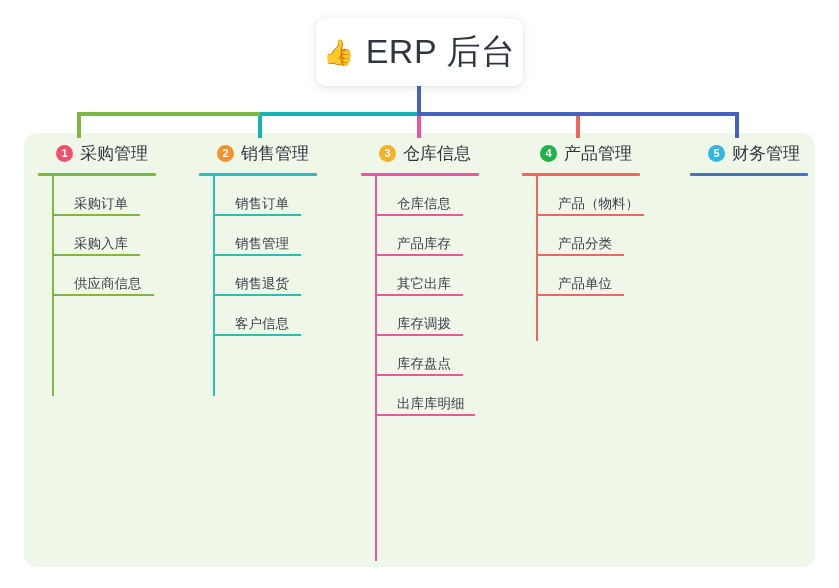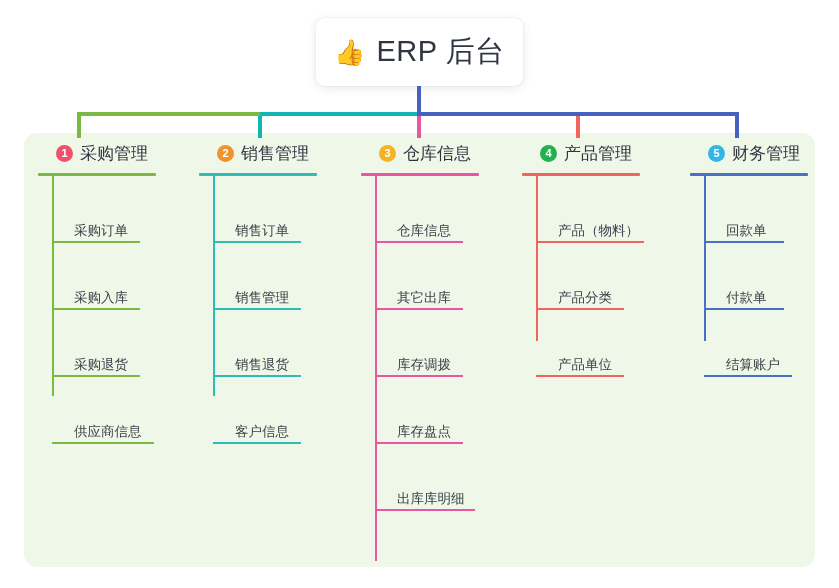--- a/index.html
+++ b/index.html
@@ -16,21 +16,21 @@
   #root-card{
     position:absolute;left:316px;top:18px;width:207px;height:68px;
     background:#ffffff;border-radius:9px;
     box-shadow:0 2px 10px rgba(60,70,90,.13), 0 0 0 1px rgba(120,130,150,.05);
     display:flex;align-items:center;justify-content:center;
     box-sizing:border-box;
   }
   #root-card .root-inner{display:flex;align-items:center;gap:11px;}
   #root-card .thumb{font-size:25px;line-height:1;}
   #root-card .root-text{
-    font-size:29px;color:#2f3640;letter-spacing:.5px;white-space:nowrap;
+    font-size:34px;color:#2f3640;letter-spacing:.5px;white-space:nowrap;
   }
 
   
   .conn{position:absolute;}
 
   
   #stem{left:417px;top:86px;width:4px;height:28px;background:#4562c0;}
 
   
   #bus{left:77px;top:112px;height:4px;width:662px;}
@@ -57,21 +57,21 @@
     color:#ffffff;font-size:11px;line-height:1;font-weight:bold;
     flex:0 0 auto;
   }
   .col-title{font-size:17px;color:#2f3640;white-space:nowrap;}
   .head-rule{height:3px;margin-top:7px;border-radius:1px;}
 
   
   .leaves{position:relative;margin-top:0;}
   .spine{position:absolute;left:14px;top:0;width:2px;}
   .leaf{
-    position:relative;height:67px;box-sizing:border-box;
+    position:relative;height:40px;box-sizing:border-box;
     display:flex;align-items:flex-end;
   }
   .leaf-label{
     font-size:13.5px;color:#3b4149;white-space:nowrap;
     padding-left:36px;padding-bottom:6px;line-height:1;
   }
   .leaf-rule{
     position:absolute;left:14px;bottom:0;height:2px;
   }
 </style>
@@ -112,24 +112,20 @@
         <div class="spine" style="height: 220px; background: rgb(122, 185, 66);"></div>
         <div class="leaf">
           <span class="leaf-label">采购订单</span>
           <div class="leaf-rule" style="width: 88px; background: rgb(122, 185, 66);"></div>
         </div>
         <div class="leaf">
           <span class="leaf-label">采购入库</span>
           <div class="leaf-rule" style="width: 88px; background: rgb(122, 185, 66);"></div>
         </div>
         <div class="leaf">
-          <span class="leaf-label">采购退货</span>
-          <div class="leaf-rule" style="width: 88px; background: rgb(122, 185, 66);"></div>
-        </div>
-        <div class="leaf">
           <span class="leaf-label">供应商信息</span>
           <div class="leaf-rule" style="width: 102px; background: rgb(122, 185, 66);"></div>
         </div>
       </div>
     </div>
     <div class="col" style="left: 199px;">
       <div class="col-head">
         <span class="badge" style="background: rgb(240, 147, 43);">2</span>
         <span class="col-title">销售管理</span>
       </div>
@@ -160,20 +156,24 @@
         <span class="col-title">仓库信息</span>
       </div>
       <div class="head-rule" style="width: 118px; background: rgb(232, 87, 159);"></div>
       <div class="leaves">
         <div class="spine" style="height: 385px; background: rgb(232, 87, 159);"></div>
         <div class="leaf">
           <span class="leaf-label">仓库信息</span>
           <div class="leaf-rule" style="width: 88px; background: rgb(232, 87, 159);"></div>
         </div>
         <div class="leaf">
+          <span class="leaf-label">产品库存</span>
+          <div class="leaf-rule" style="width: 88px; background: rgb(232, 87, 159);"></div>
+        </div>
+        <div class="leaf">
           <span class="leaf-label">其它出库</span>
           <div class="leaf-rule" style="width: 88px; background: rgb(232, 87, 159);"></div>
         </div>
         <div class="leaf">
           <span class="leaf-label">库存调拨</span>
           <div class="leaf-rule" style="width: 88px; background: rgb(232, 87, 159);"></div>
         </div>
         <div class="leaf">
           <span class="leaf-label">库存盘点</span>
           <div class="leaf-rule" style="width: 88px; background: rgb(232, 87, 159);"></div>
@@ -205,29 +205,14 @@
           <div class="leaf-rule" style="width: 88px; background: rgb(240, 101, 94);"></div>
         </div>
       </div>
     </div>
     <div class="col" style="left: 690px;">
       <div class="col-head">
         <span class="badge" style="background: rgb(51, 181, 229);">5</span>
         <span class="col-title">财务管理</span>
       </div>
       <div class="head-rule" style="width: 118px; background: rgb(74, 111, 196);"></div>
-      <div class="leaves">
-        <div class="spine" style="height: 165px; background: rgb(74, 111, 196);"></div>
-        <div class="leaf">
-          <span class="leaf-label">回款单</span>
-          <div class="leaf-rule" style="width: 80px; background: rgb(74, 111, 196);"></div>
-        </div>
-        <div class="leaf">
-          <span class="leaf-label">付款单</span>
-          <div class="leaf-rule" style="width: 80px; background: rgb(74, 111, 196);"></div>
-        </div>
-        <div class="leaf">
-          <span class="leaf-label">结算账户</span>
-          <div class="leaf-rule" style="width: 88px; background: rgb(74, 111, 196);"></div>
-        </div>
-      </div>
     </div>
   </div>
 
 </body></html>

